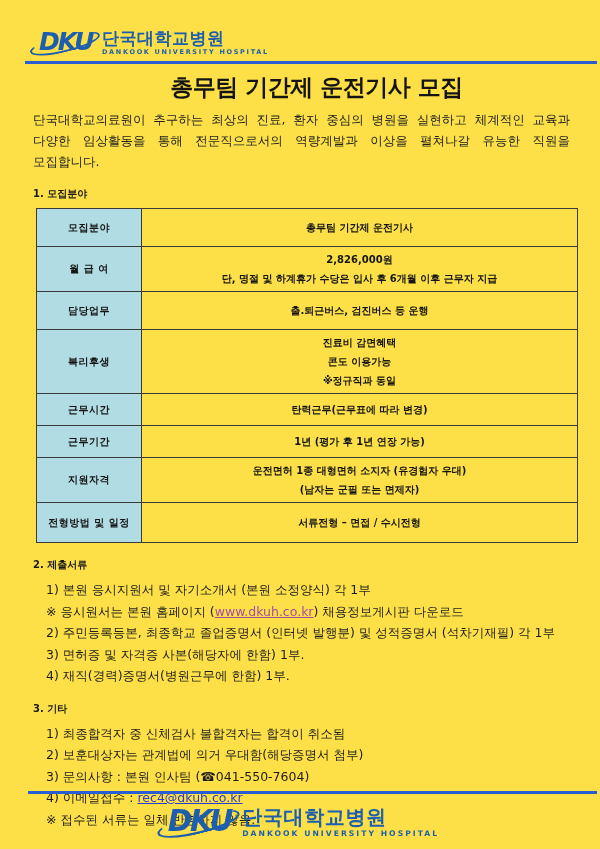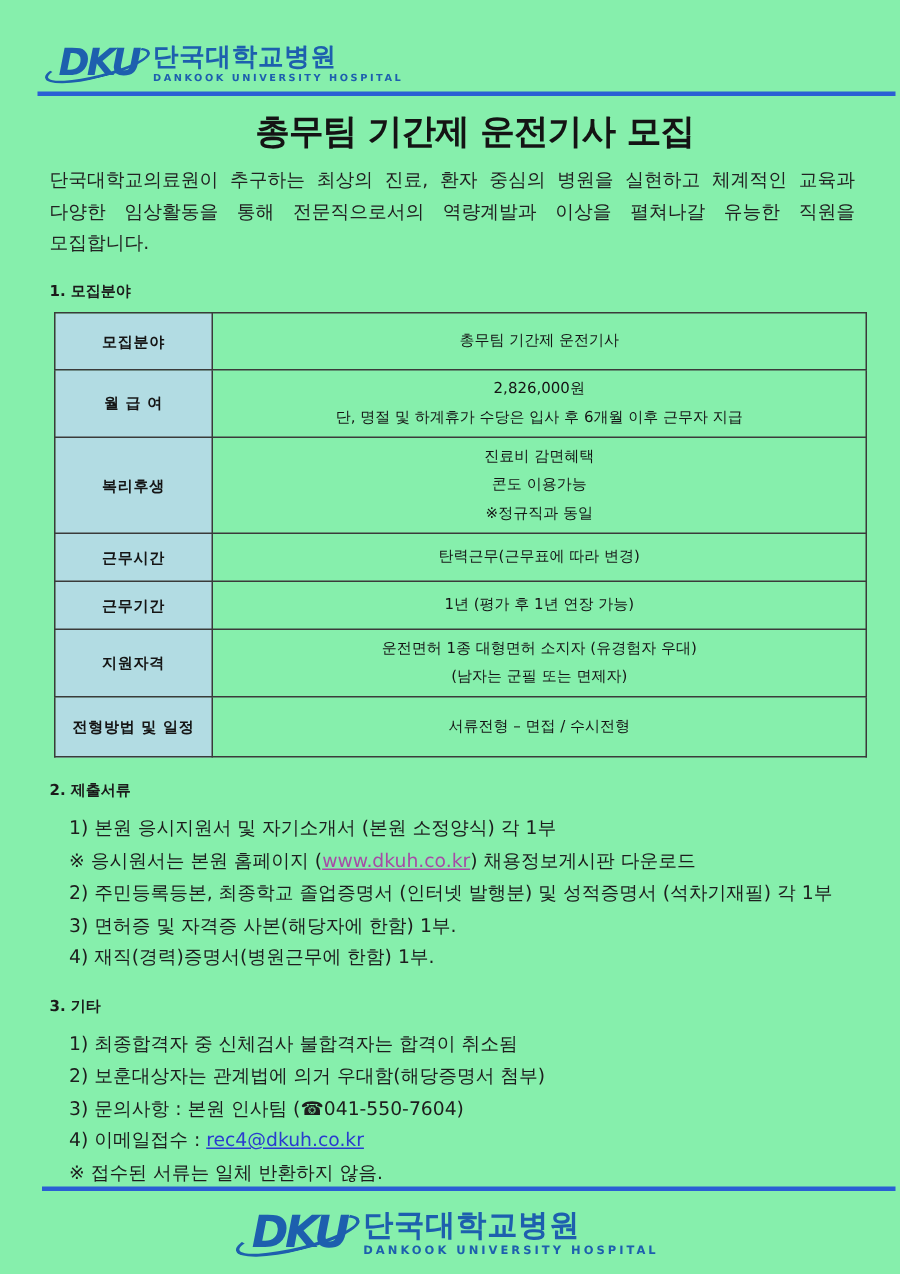--- a/index.html
+++ b/index.html
@@ -1,20 +1,20 @@
 <!DOCTYPE html>
 <html><head>
 <meta charset="utf-8">
 <style>
   * { margin:0; padding:0; box-sizing:border-box; }
   html,body { background:#e8e8e8; }
   body { font-family:"DejaVu Sans", sans-serif; }
   .page {
     position:relative; width:600px; height:849px; margin:0 auto;
-    background:#86efac; color:#1c1c1c; overflow:hidden;
+    background:#fde047; color:#1c1c1c; overflow:hidden;
   }
 
   
   .header { padding:26px 0 0 33px; }
   .logo { display:flex; align-items:flex-start; gap:7px; }
   .logo-mark { position:relative; width:62px; height:32px; flex:0 0 auto; }
   .logo-mark .mark-text {
     position:absolute; left:6px; top:1px;
     font-size:25px; font-weight:800; font-style:italic;
     color:#1d5fae; letter-spacing:-2px;
@@ -38,21 +38,21 @@
   
   .sec-heading { margin:15px 0 7px 33px; font-size:10px; font-weight:700; color:#1b1b1b; }
 
   
   table.recruit { border-collapse:collapse; margin-left:36px; width:542px; table-layout:fixed; }
   table.recruit th, table.recruit td {
     border:1.6px solid #3a3a3a; font-size:10px; text-align:center; vertical-align:middle;
     padding:3px 4px; color:#151515;
   }
   table.recruit th { width:105px; background:#b2dce3; font-weight:700; letter-spacing:0.5px; }
-  table.recruit td { font-weight:400; white-space:pre-line; line-height:19px; }
+  table.recruit td { font-weight:700; white-space:pre-line; line-height:19px; }
   tr.h38 th, tr.h38 td { height:38px; }
   tr.h44 th, tr.h44 td { height:44px; }
   tr.h56 th, tr.h56 td { height:56px; }
   tr.h32 th, tr.h32 td { height:32px; }
   tr.h40 th, tr.h40 td { height:40px; }
 
   
   .list { margin-left:46px; margin-right:28px; }
   .li { font-size:12.5px; line-height:21.5px; color:#1d1d1d; font-weight:500; word-break:keep-all; }
   .li.sub { }
@@ -94,20 +94,24 @@
   <table class="recruit">
     <tbody>
       <tr class="h38">
         <th>모집분야</th>
         <td>총무팀 기간제 운전기사</td>
       </tr>
       <tr class="h44">
         <th>월 급 여</th>
         <td>2,826,000원
 단, 명절 및 하계휴가 수당은 입사 후 6개월 이후 근무자 지급</td>
+      </tr>
+      <tr class="h38">
+        <th>담당업무</th>
+        <td>출.퇴근버스, 검진버스 등 운행</td>
       </tr>
       <tr class="h56">
         <th>복리후생</th>
         <td>진료비 감면혜택
 콘도 이용가능
 ※정규직과 동일</td>
       </tr>
       <tr class="h32">
         <th>근무시간</th>
         <td>탄력근무(근무표에 따라 변경)</td>

